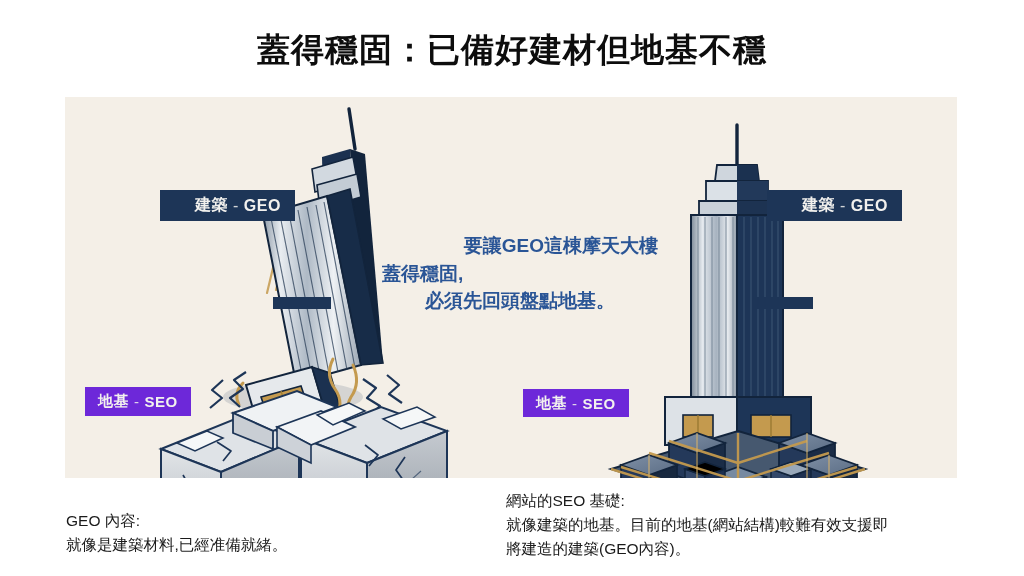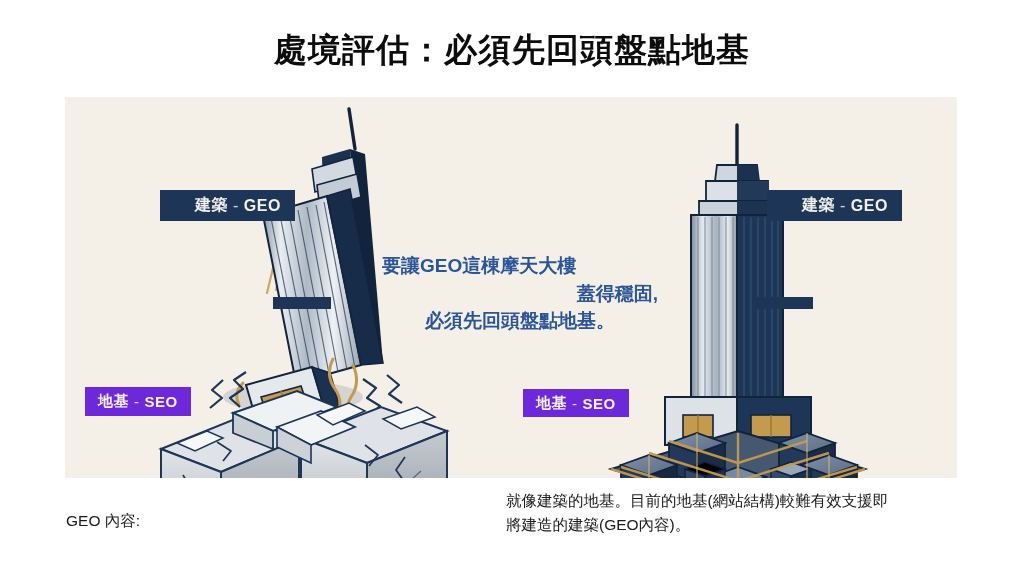--- a/index.html
+++ b/index.html
@@ -28,22 +28,22 @@
     overflow:hidden;
   }
 
   
   #center-note {
     position:absolute; left:382px; top:232px; width:276px;
     text-align:center; z-index:40;
     color:#2a5596; font-weight:bold; font-size:19px; line-height:1.45;
   }
   #center-note .ln { display:block; white-space:nowrap; }
-  #center-note .ln.l1 { text-align:left;margin-top:20px; }
-  #center-note .ln.l2 { text-align:right; }
+  #center-note .ln.l1 { text-align:right; }
+  #center-note .ln.l2 { text-align:left; }
   #center-note .ln.l3 { }
 
   
   .callout {
     position:absolute; z-index:35;
     display:flex; align-items:center;
     font-weight:bold; letter-spacing:.5px;
     color:#f2f1ee; white-space:nowrap;
   }
   .callout.dark { background:#1d3557;padding-left:35px; }
@@ -66,21 +66,21 @@
   }
   #cap-left  { left:66px;  top:489px; width:420px;margin-top:20px; }
   #cap-right { left:506px; top:489px; width:470px; }
   .cap .t { display:block; }
 </style>
 </head>
 <body>
 
 <div id="slide">
 
-  <div id="title">處境評估：必須先回頭盤點地基</div>
+  <div id="title">蓋得穩固：已備好建材但地基不穩</div>
 
   <div id="panel">
 
     <svg class="art" viewBox="0 0 892 381">
       <defs>
         <linearGradient id="towerLight" x1="0" y1="0" x2="1" y2="0">
           <stop offset="0%" stop-color="#8d9aa8"></stop>
           <stop offset="18%" stop-color="#e9edf1"></stop>
           <stop offset="45%" stop-color="#aeb9c5"></stop>
           <stop offset="72%" stop-color="#eef1f4"></stop>
@@ -368,20 +368,22 @@
   </div>
 
   <div id="center-note">
     <span class="ln l1">要讓GEO這棟摩天大樓</span>
     <span class="ln l2">蓋得穩固,</span>
     <span class="ln l3">必須先回頭盤點地基。</span>
   </div>
 
   <div class="cap" id="cap-left">
     <span class="t">GEO 內容:</span>
+    <span class="t">就像是建築材料,已經准備就緒。</span>
   </div>
 
   <div class="cap" id="cap-right">
+    <span class="t">網站的SEO 基礎:</span>
     <span class="t">就像建築的地基。目前的地基(網站結構)較難有效支援即</span>
     <span class="t">將建造的建築(GEO內容)。</span>
   </div>
 
 </div>
 
 </body></html>

